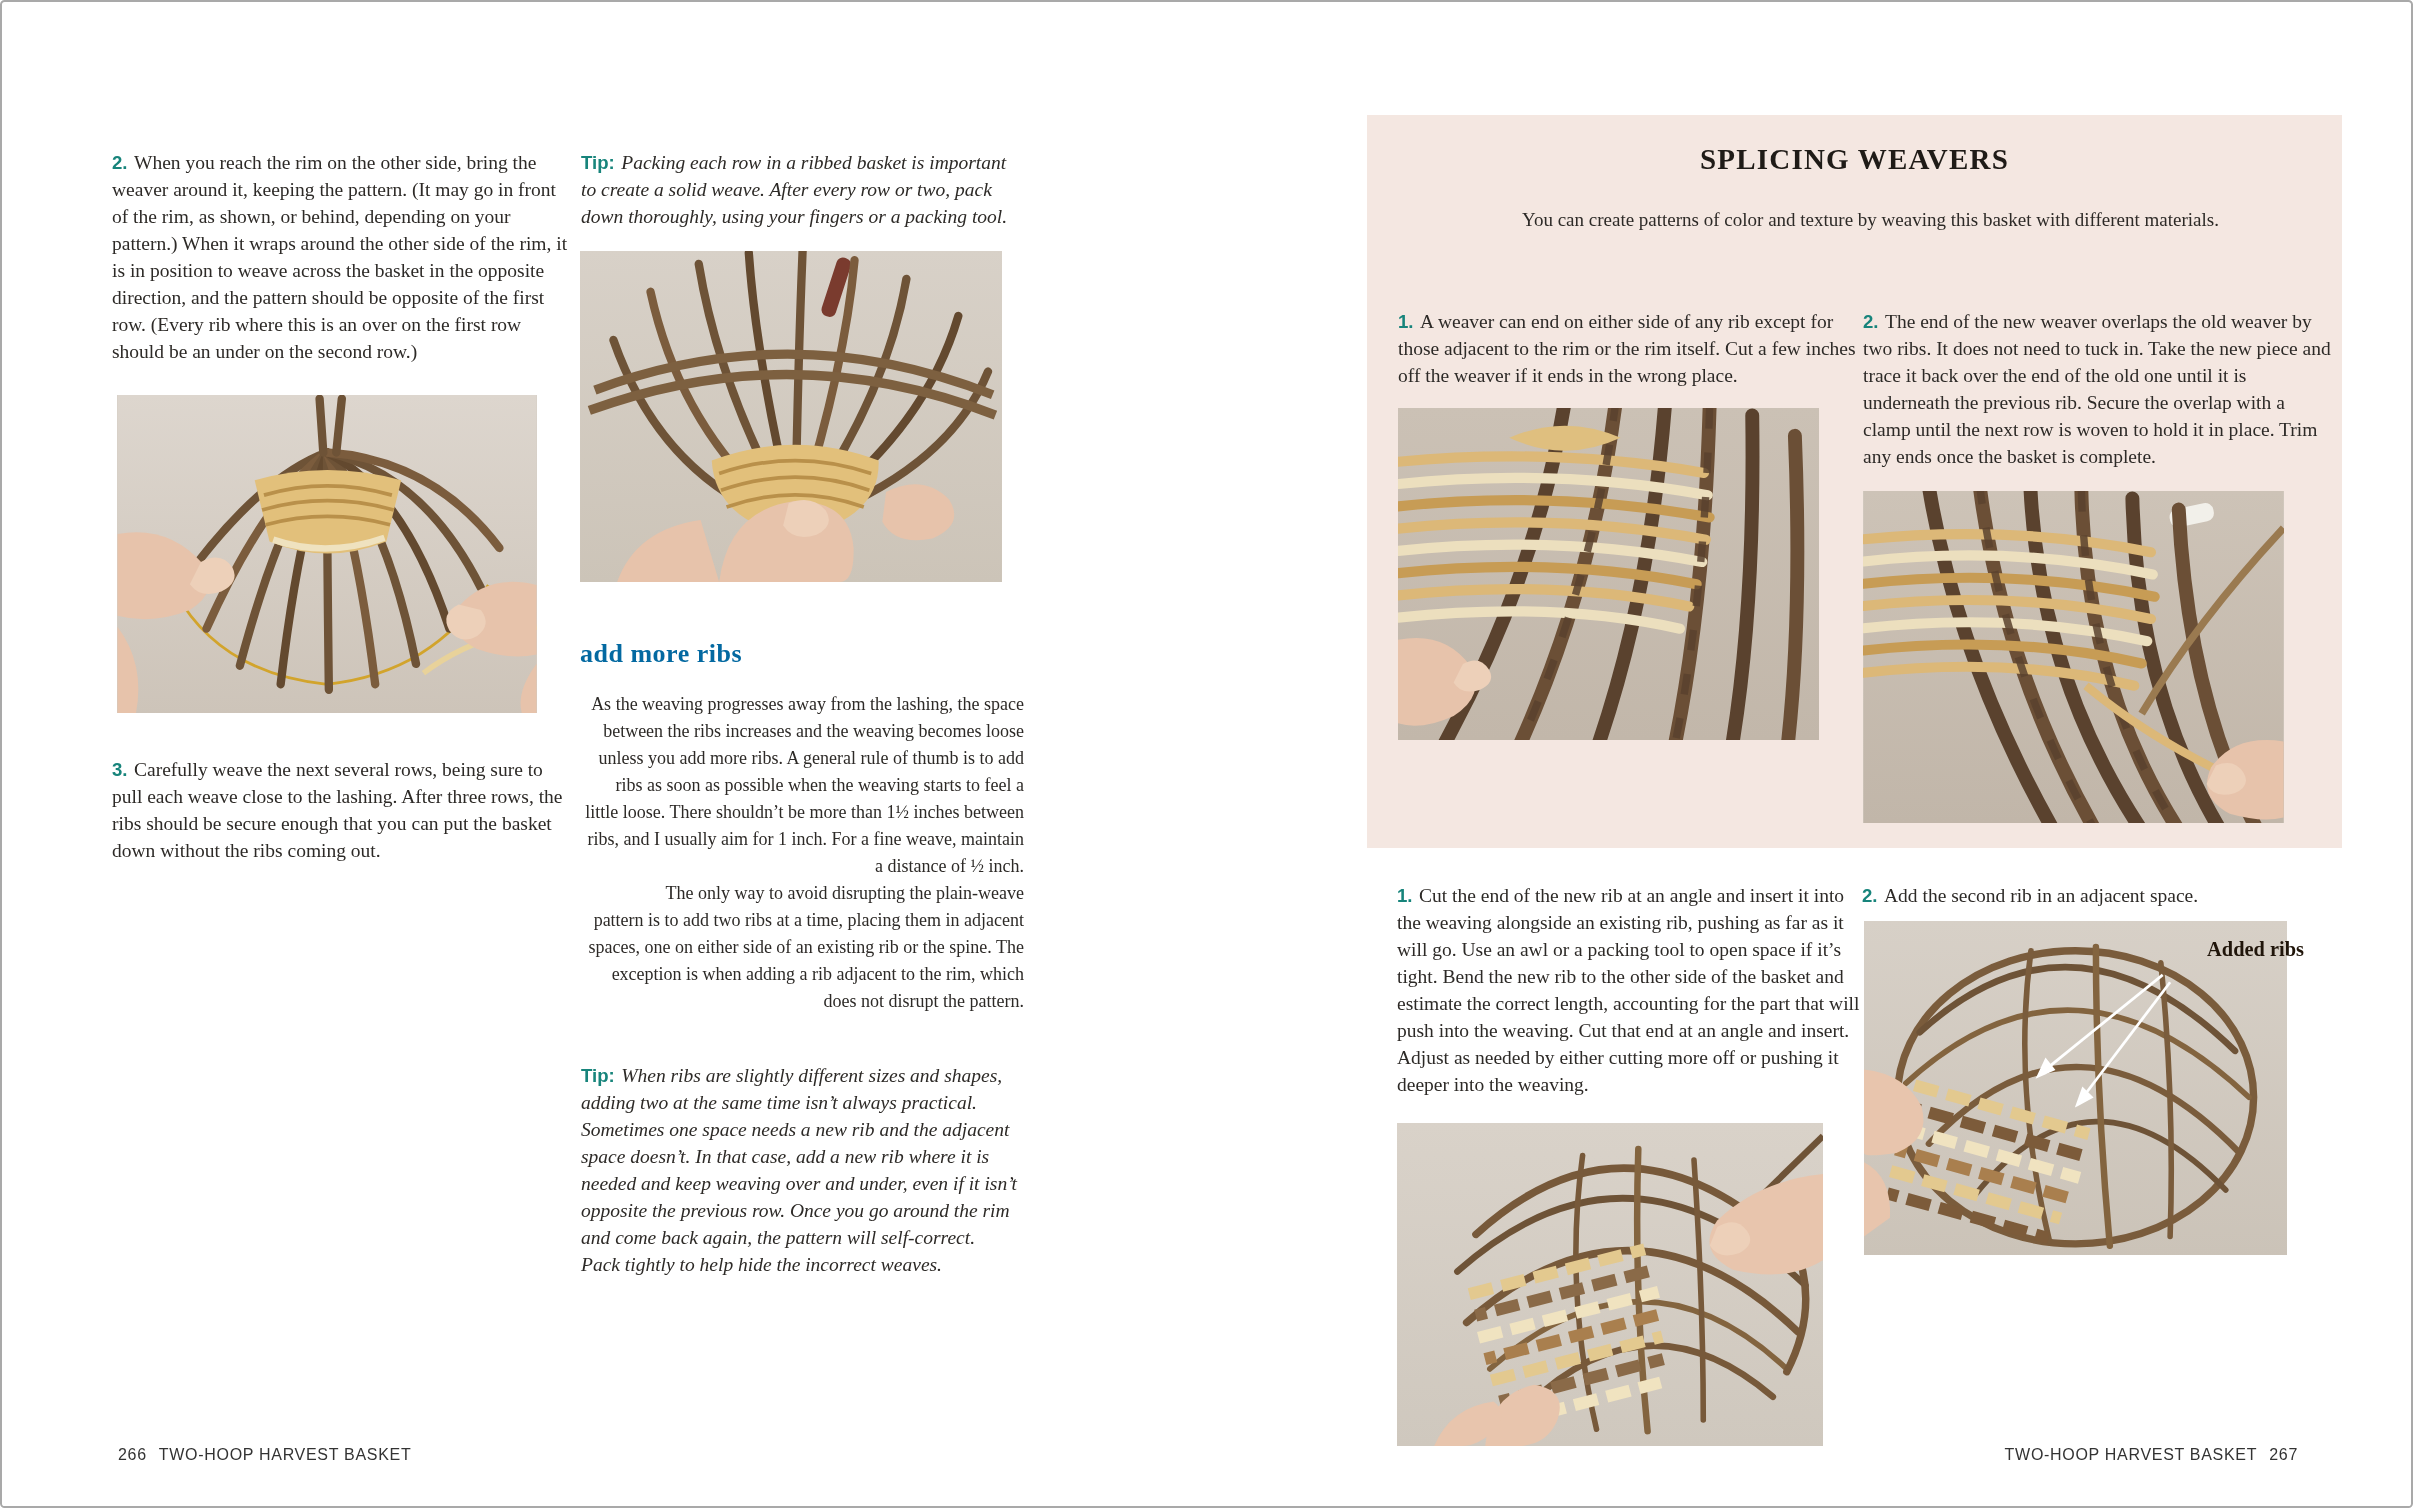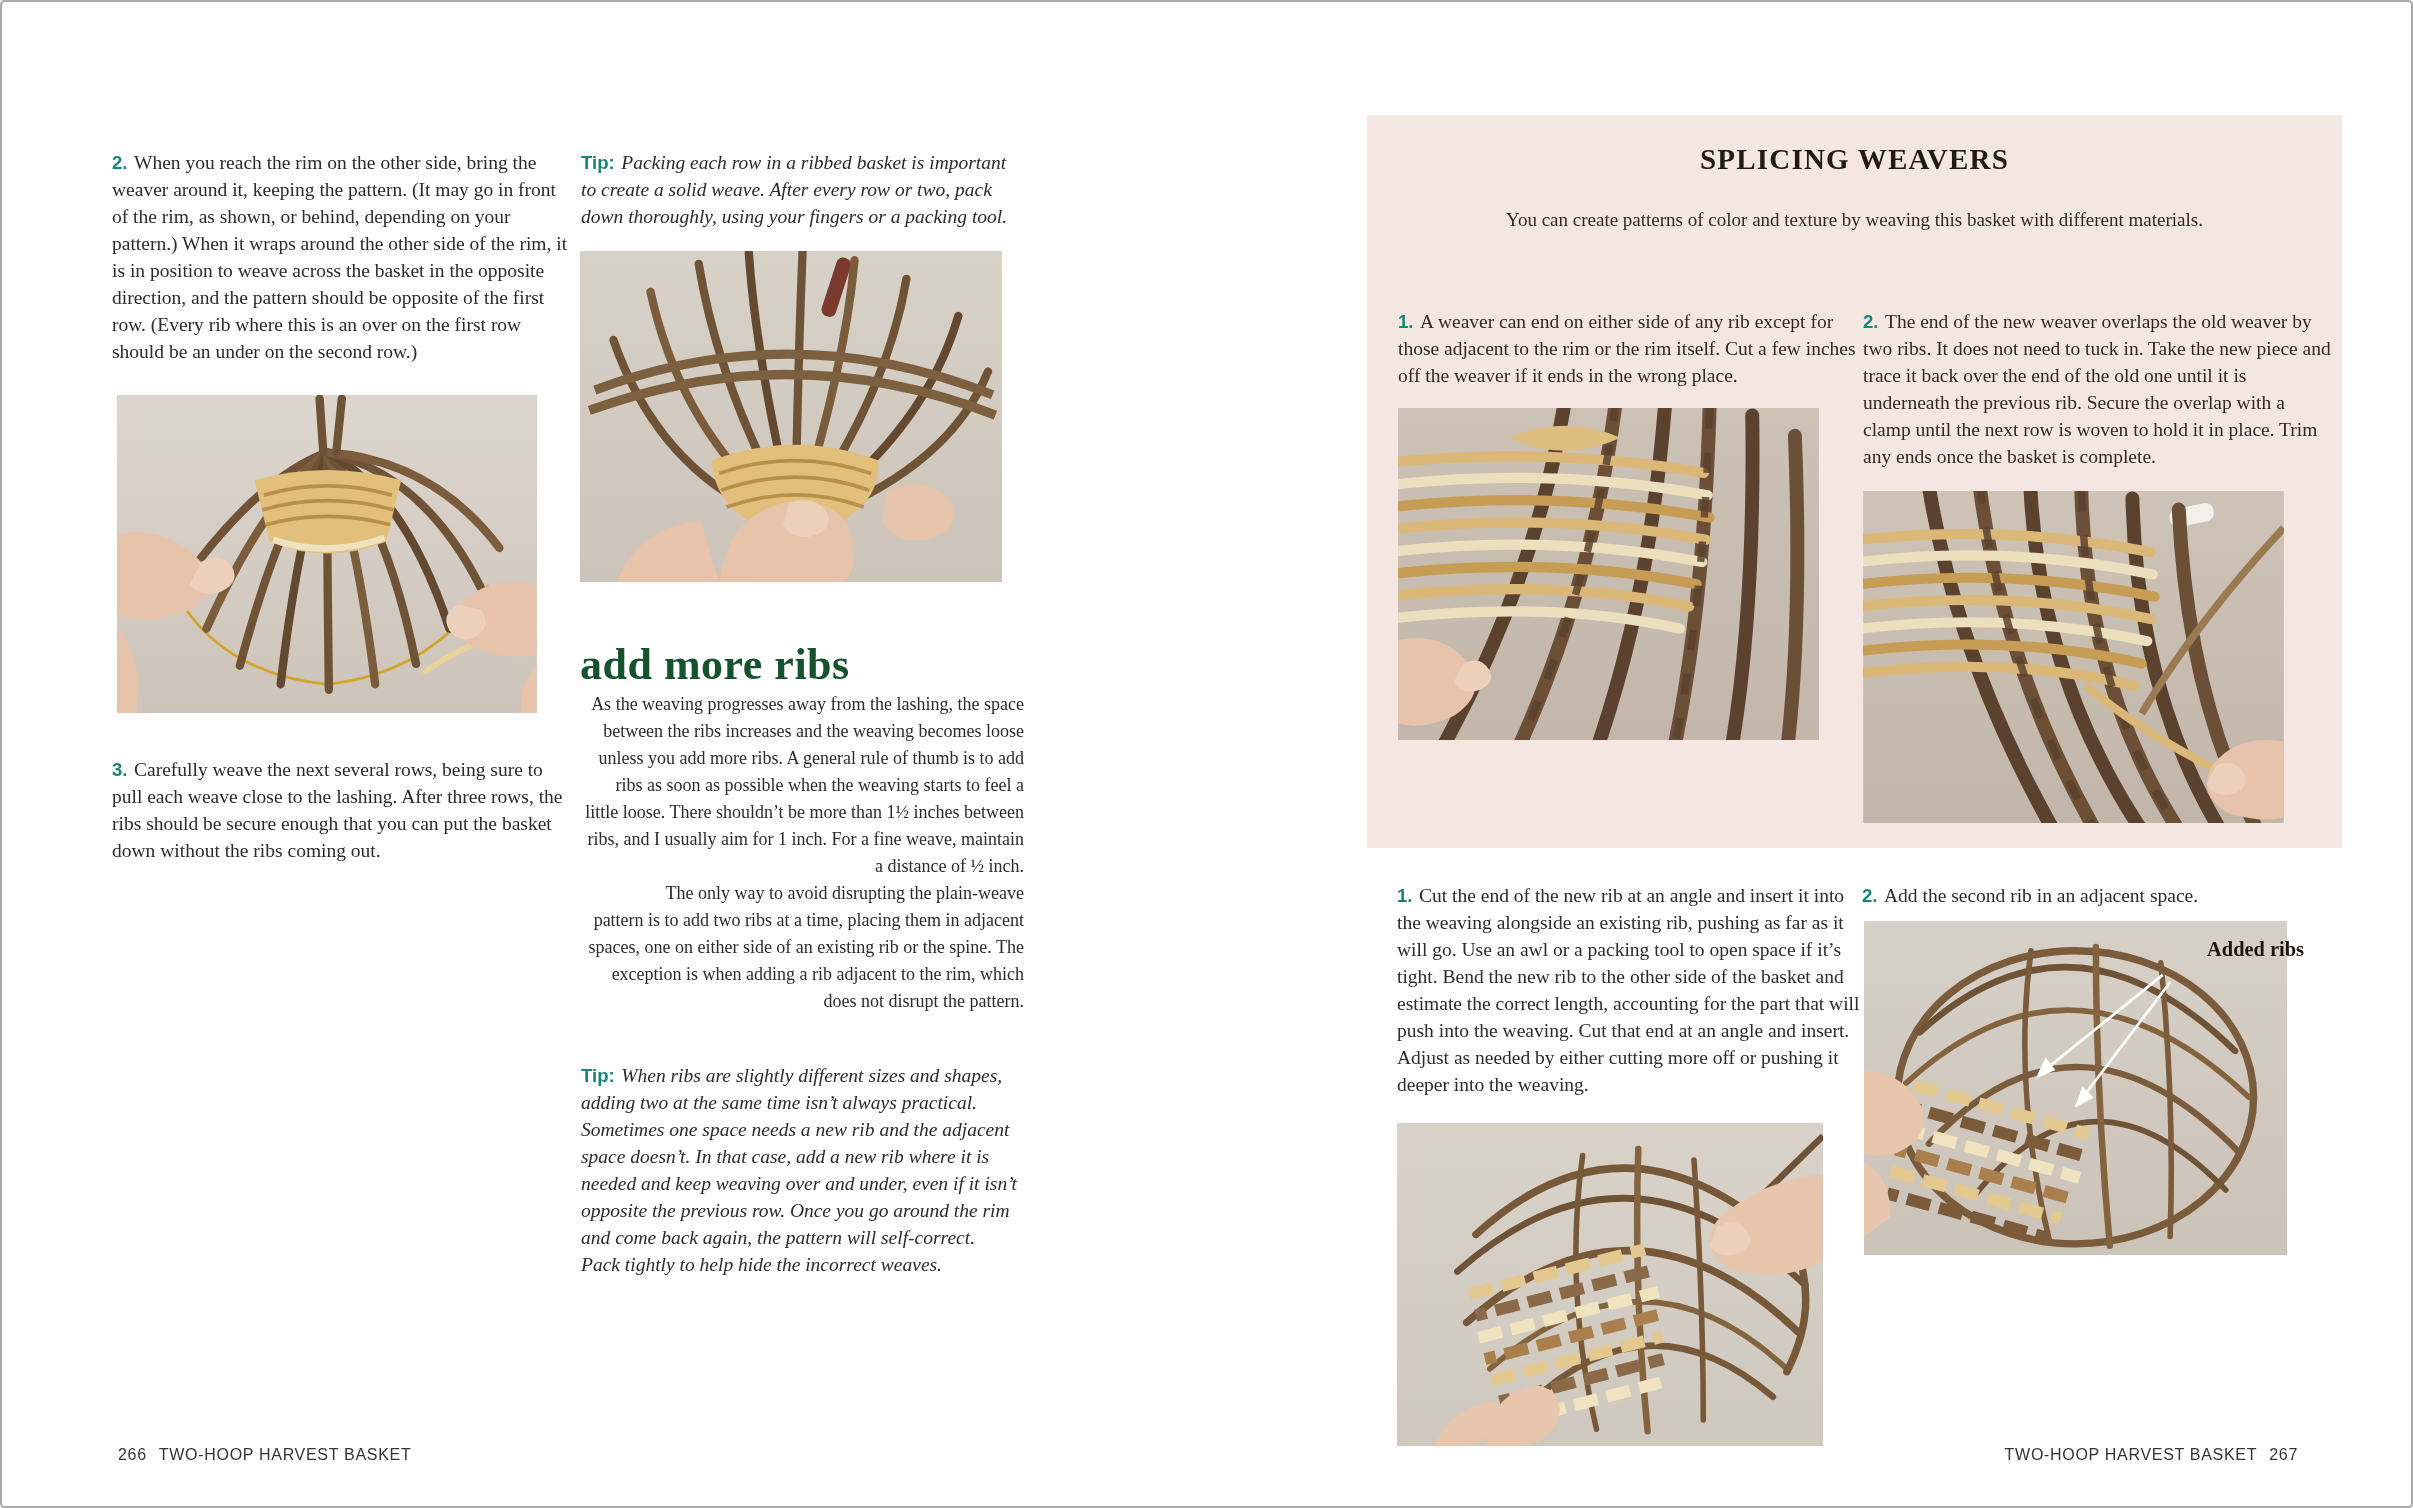--- a/index.html
+++ b/index.html
@@ -13,28 +13,28 @@
     font-family:"Liberation Serif", serif;
     color:#2d2a27;
     overflow:hidden;
   }
   .abs{position:absolute;}
   .step{position:absolute;font-size:19.5px;line-height:27px;margin:0;}
   .num{font-family:"Liberation Sans", sans-serif;font-weight:700;color:#17847b;font-size:18.6px;margin-right:6.5px;}
   .tip-text{font-style:italic;}
   .photo{position:absolute;overflow:hidden;background:#d5cec5;}
   .photo svg{display:block;width:100%;height:100%;}
-  .amr-heading{position:absolute;left:578px;top:637px;font-size:44px;font-weight:700;color:#14532d;letter-spacing:0.5px;margin:0;}
+  .amr-heading{position:absolute;left:578px;top:637px;font-size:26px;font-weight:700;color:#0369a1;letter-spacing:0.5px;margin:0;}
   .amr-body{position:absolute;left:578px;top:689px;width:444px;font-size:18px;line-height:27px;text-align:right;}
   .amr-body p{margin:0;}
   .amr-body p + p{text-indent:32px;}
   .pinkbox{position:absolute;left:1365px;top:113px;width:975px;height:733px;background:#f4e7e1;}
   .sw-title{position:absolute;top:28px;left:0;width:100%;text-align:center;margin:0;
     font-size:29px;font-weight:700;letter-spacing:1.2px;color:#1f1b17;}
-  .sw-intro{position:absolute;top:91px;left:0;width:100%;text-align:center;font-size:19px;line-height:28px;}
+  .sw-intro{position:absolute;top:91px;left:0;width:100%;text-align:center;font-size:19px;line-height:28px;padding-left:16px;}
   .footer{position:absolute;top:1444px;display:flex;gap:12px;align-items:baseline;
     font-family:"Liberation Sans", sans-serif;font-size:16px;letter-spacing:0.7px;color:#333;}
   .photo-label{position:absolute;right:15px;top:16.7px;font-weight:700;font-size:20.4px;color:#20150a;}
 </style>
 </head>
 <body>
 
 <div class="spread">
 
   <p class="step" style="left:110px;top:147px;width:457px;">

